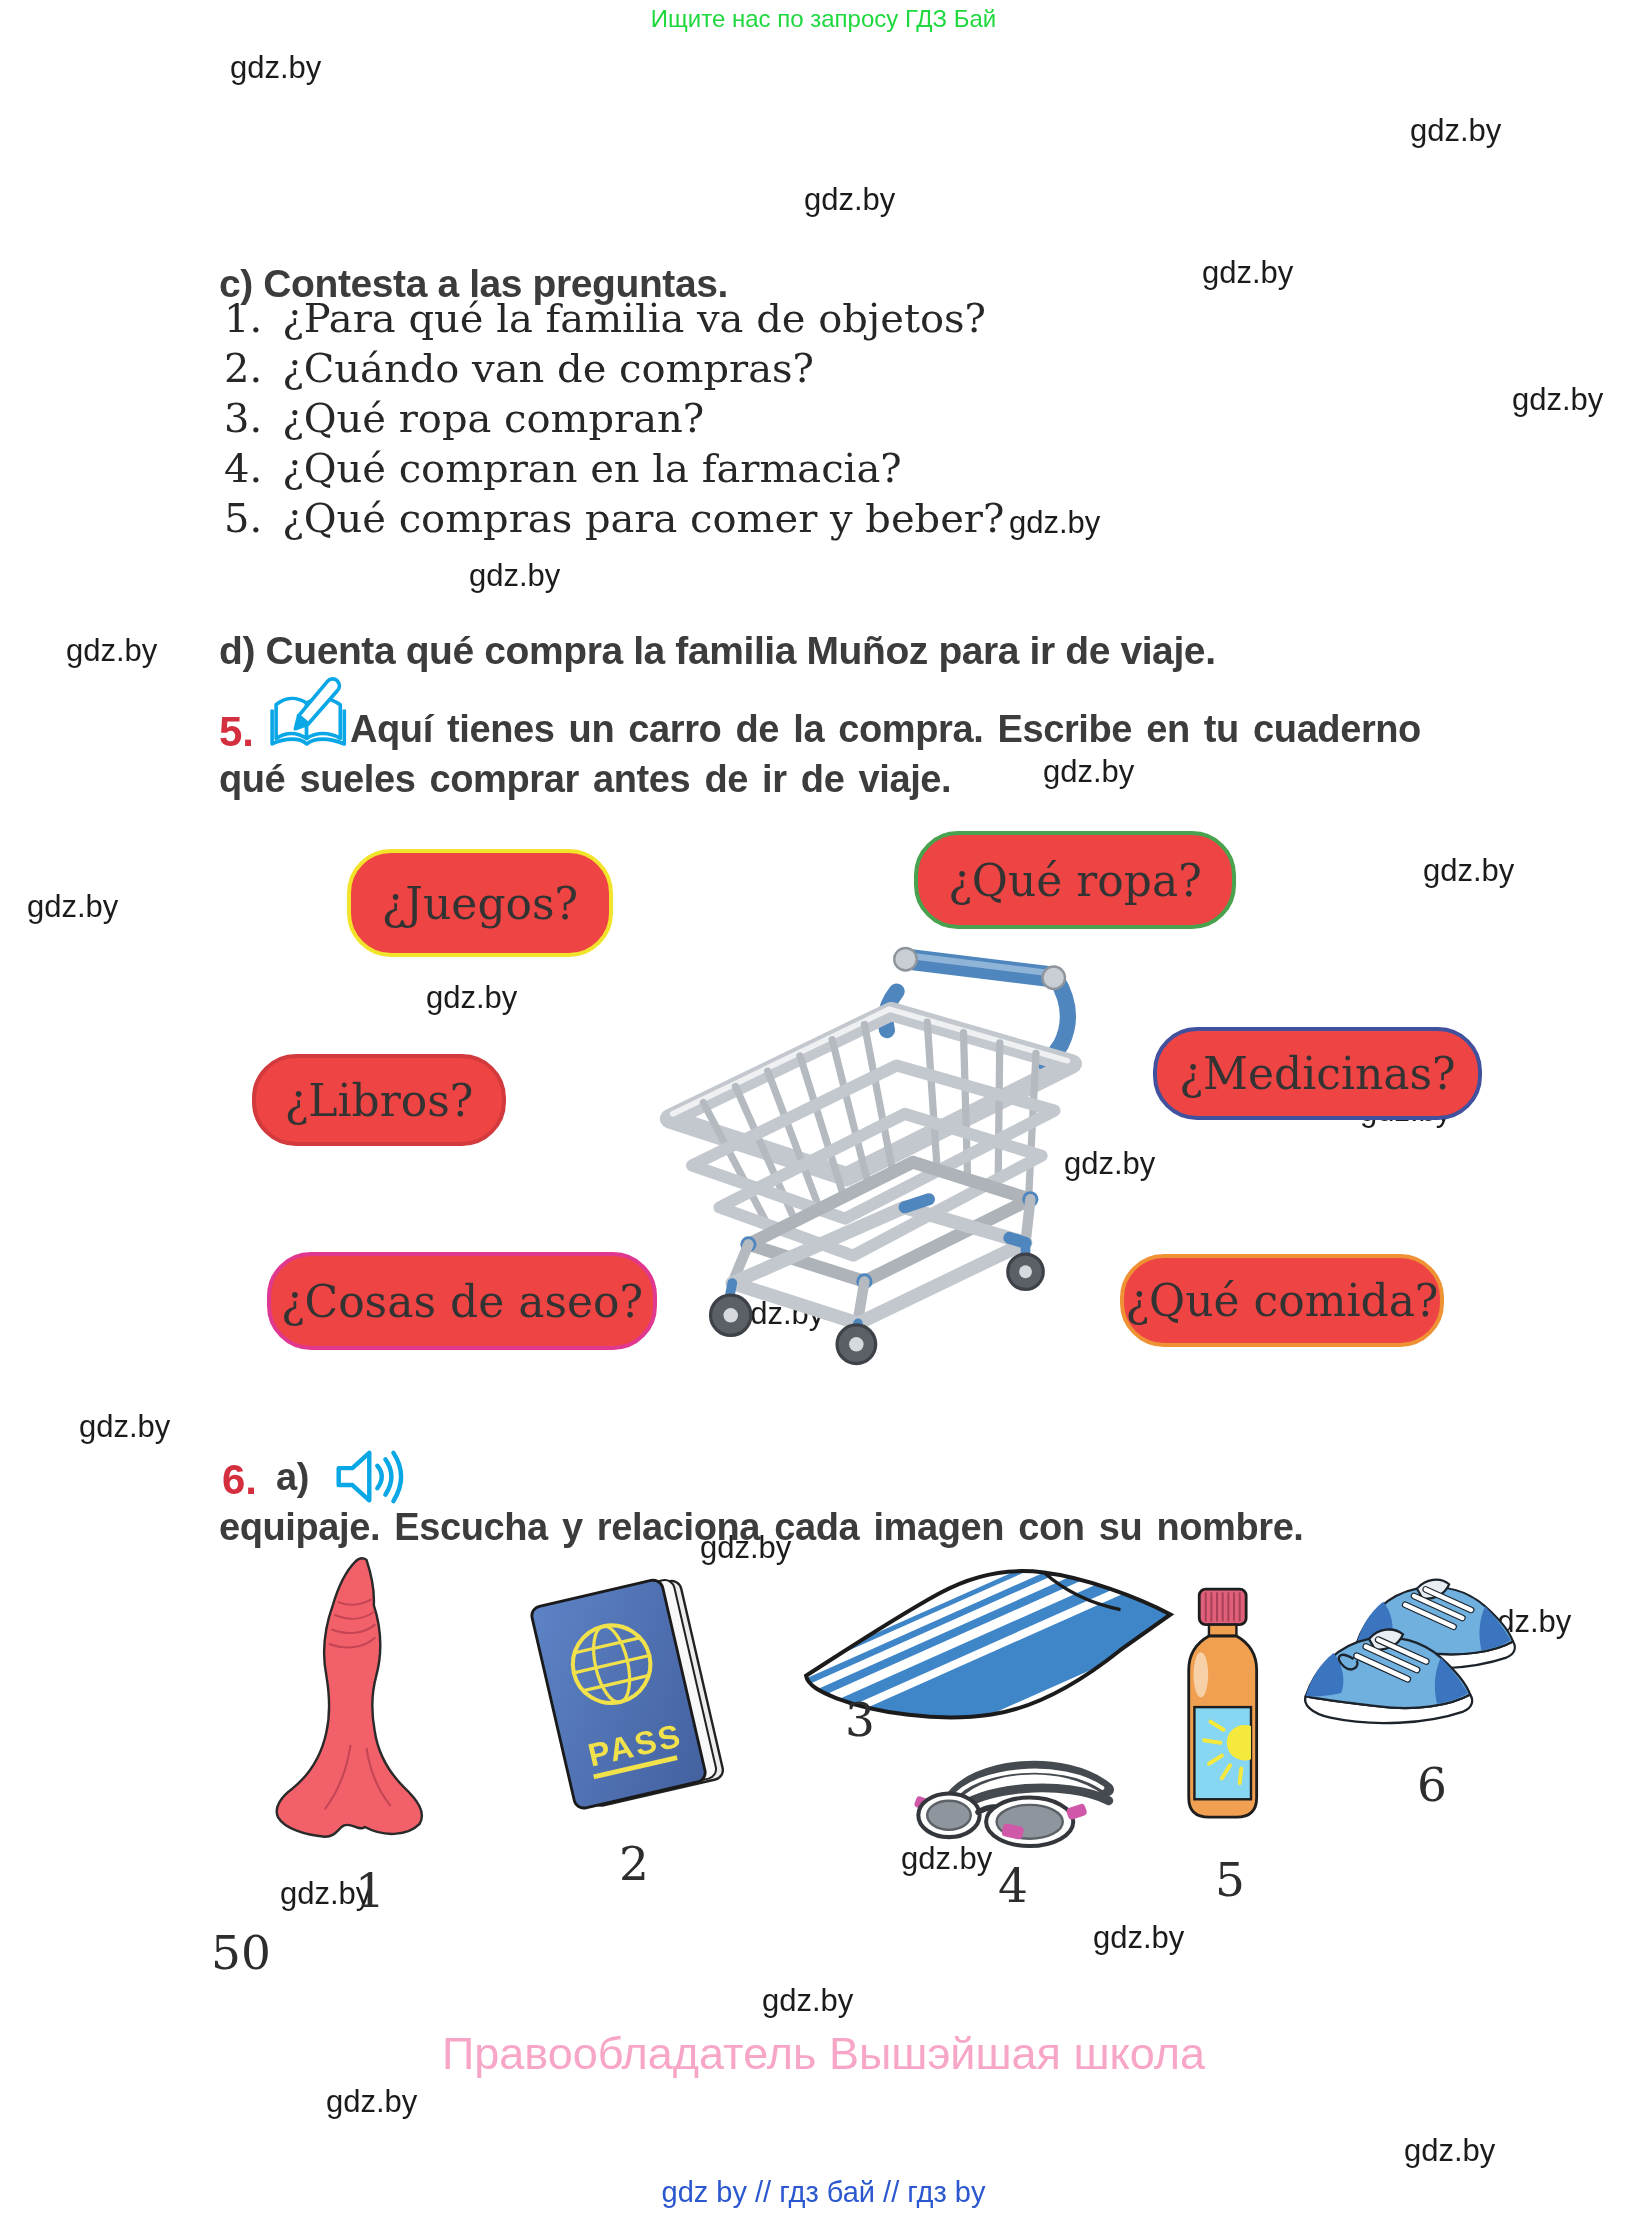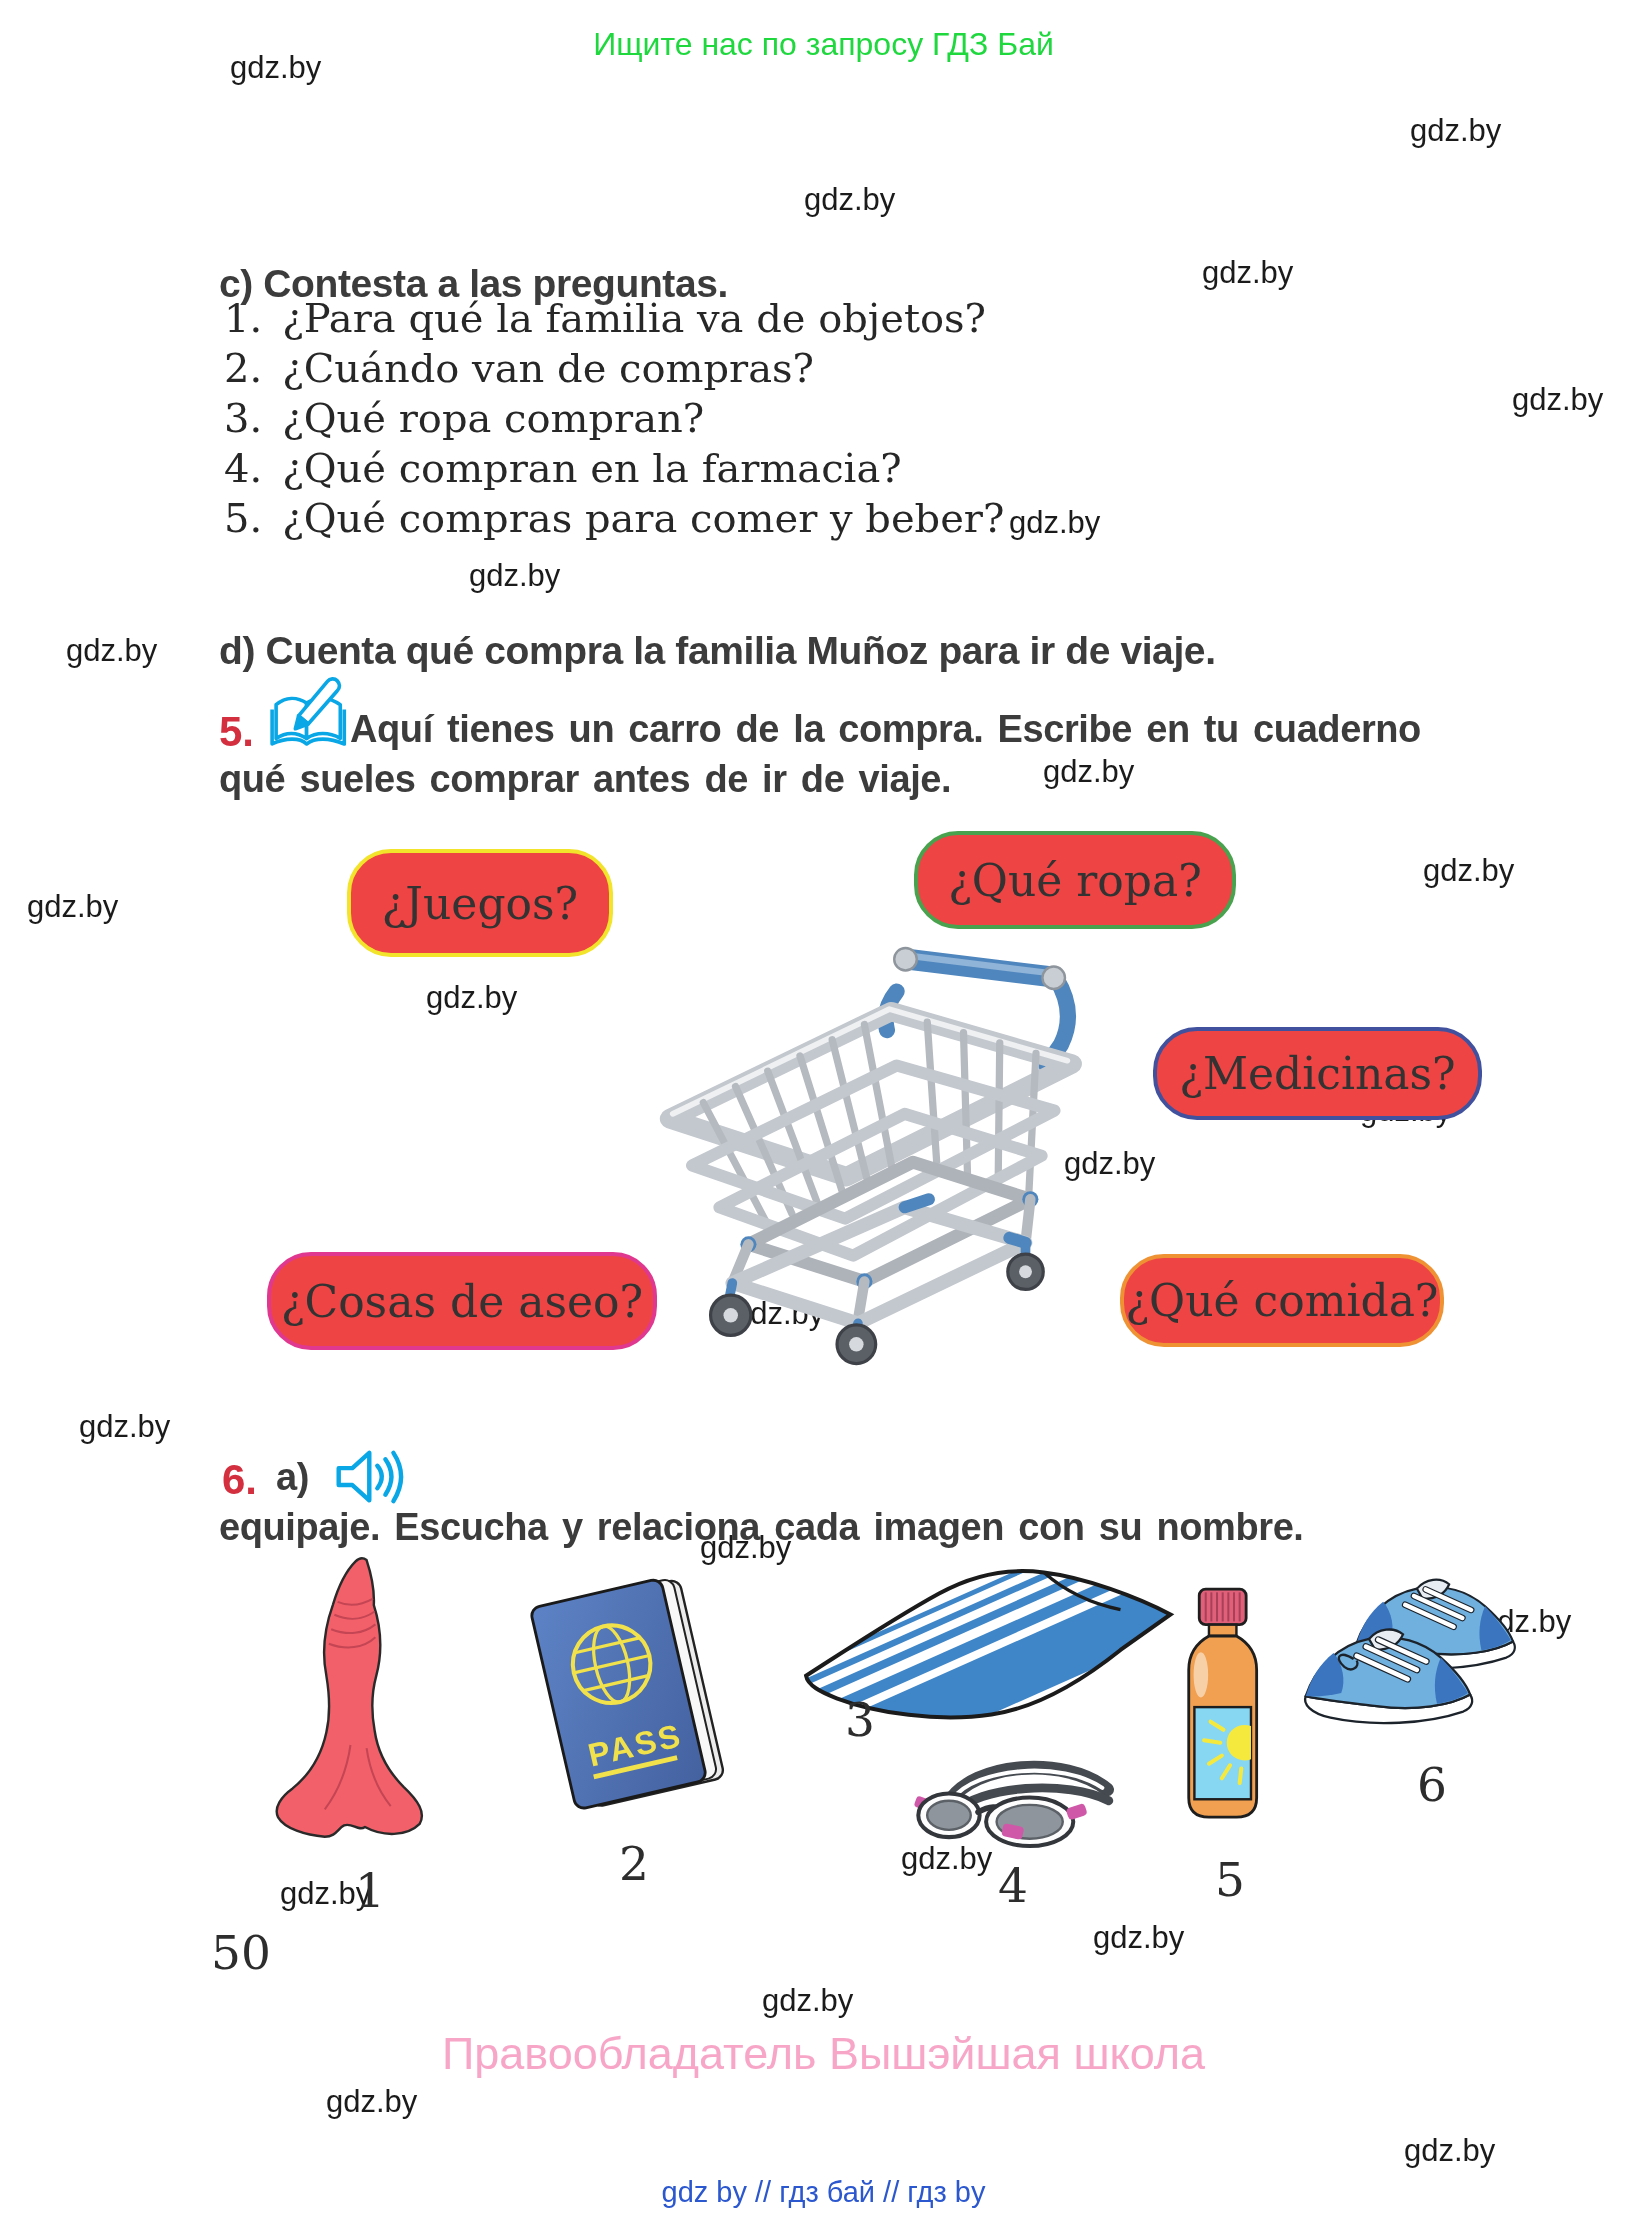--- a/index.html
+++ b/index.html
@@ -1,19 +1,19 @@
 <!DOCTYPE html>
 <html style="font-size:13px"><head>
 <meta charset="utf-8">
 <style>
   html,body{margin:0;padding:0;background:#ffffff;}
   .canvas{position:relative;width:1647px;height:2216px;background:#ffffff;overflow:hidden;
           font-family:"Liberation Sans", sans-serif;}
   .abs{position:absolute;}
-  .green-header{left:0;right:0;top:26px;text-align:center;font-size:32px;color:#1ed83e;}
+  .green-header{left:0;right:0;top:5px;text-align:center;font-size:24px;color:#1ed83e;}
   .wm{position:absolute;font-size:31px;color:#1b1b1b;white-space:nowrap;}
   .bold-sans{font-weight:700;color:#3c3c3c;letter-spacing:-0.4px;white-space:nowrap;}
   .h-c{left:219px;top:235px;font-size:39px;margin-top:27px;}
   .h-d{left:219px;top:622px;font-size:39px;margin-top:7px;}
   .questions{left:224px;top:295px;}
   .q-row{display:flex;align-items:baseline;height:50px;font-family:"DejaVu Serif",serif;
          font-size:40px;color:#272727;white-space:nowrap;}
   .q-num{width:47px;margin-right:11.3px;}
   .ex-num{font-size:42px;font-weight:700;color:#d32f3f;white-space:nowrap;}
   .instr{font-size:38px;font-weight:700;color:#3c3c3c;letter-spacing:-0.4px;
@@ -100,20 +100,23 @@
   </span>
   <span class="abs instr" style="left:219px;top:758px">qué sueles comprar antes de ir de viaje.</span>
   <span class="abs instr" style="left:350px;top:708px">Aquí tienes un carro de la compra. Escribe en tu cuaderno</span>
 
   <div class="bubble" style="left: 347px; top: 849px; width: 258px; height: 100px; border-color: rgb(242, 227, 43);">
     <span>¿Juegos?</span>
   </div>
   <div class="bubble" style="left: 914px; top: 831px; width: 314px; height: 90px; border-color: rgb(73, 162, 78);">
     <span>¿Qué ropa?</span>
   </div>
+  <div class="bubble" style="left: 252px; top: 1054px; width: 246px; height: 84px; border-color: rgb(210, 58, 62);">
+    <span>¿Libros?</span>
+  </div>
   <div class="bubble" style="left: 1153px; top: 1027px; width: 321px; height: 85px; border-color: rgb(65, 81, 158);">
     <span>¿Medicinas?</span>
   </div>
   <div class="bubble" style="left: 267px; top: 1252px; width: 382px; height: 90px; border-color: rgb(224, 56, 143);">
     <span>¿Cosas de aseo?</span>
   </div>
   <div class="bubble" style="left: 1120px; top: 1254px; width: 316px; height: 85px; border-color: rgb(238, 146, 52);">
     <span>¿Qué comida?</span>
   </div>
 

